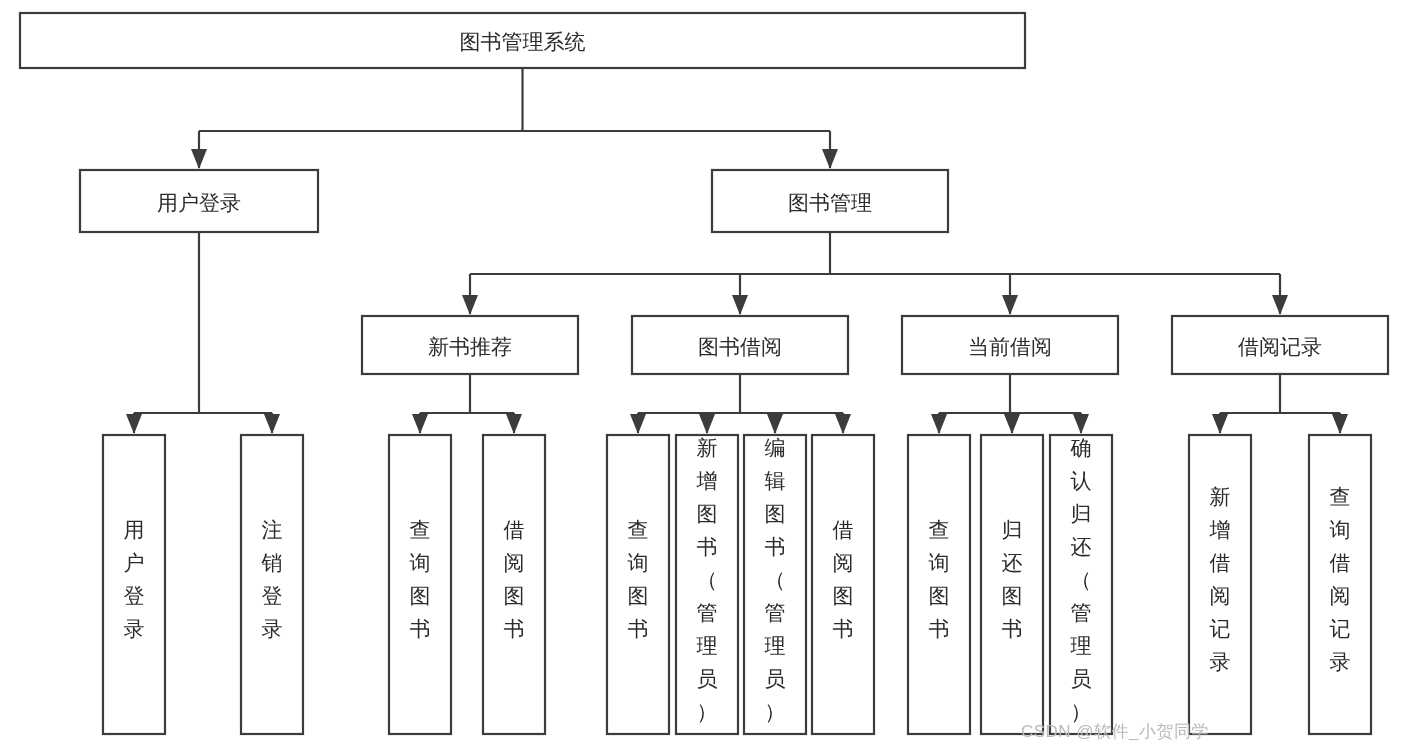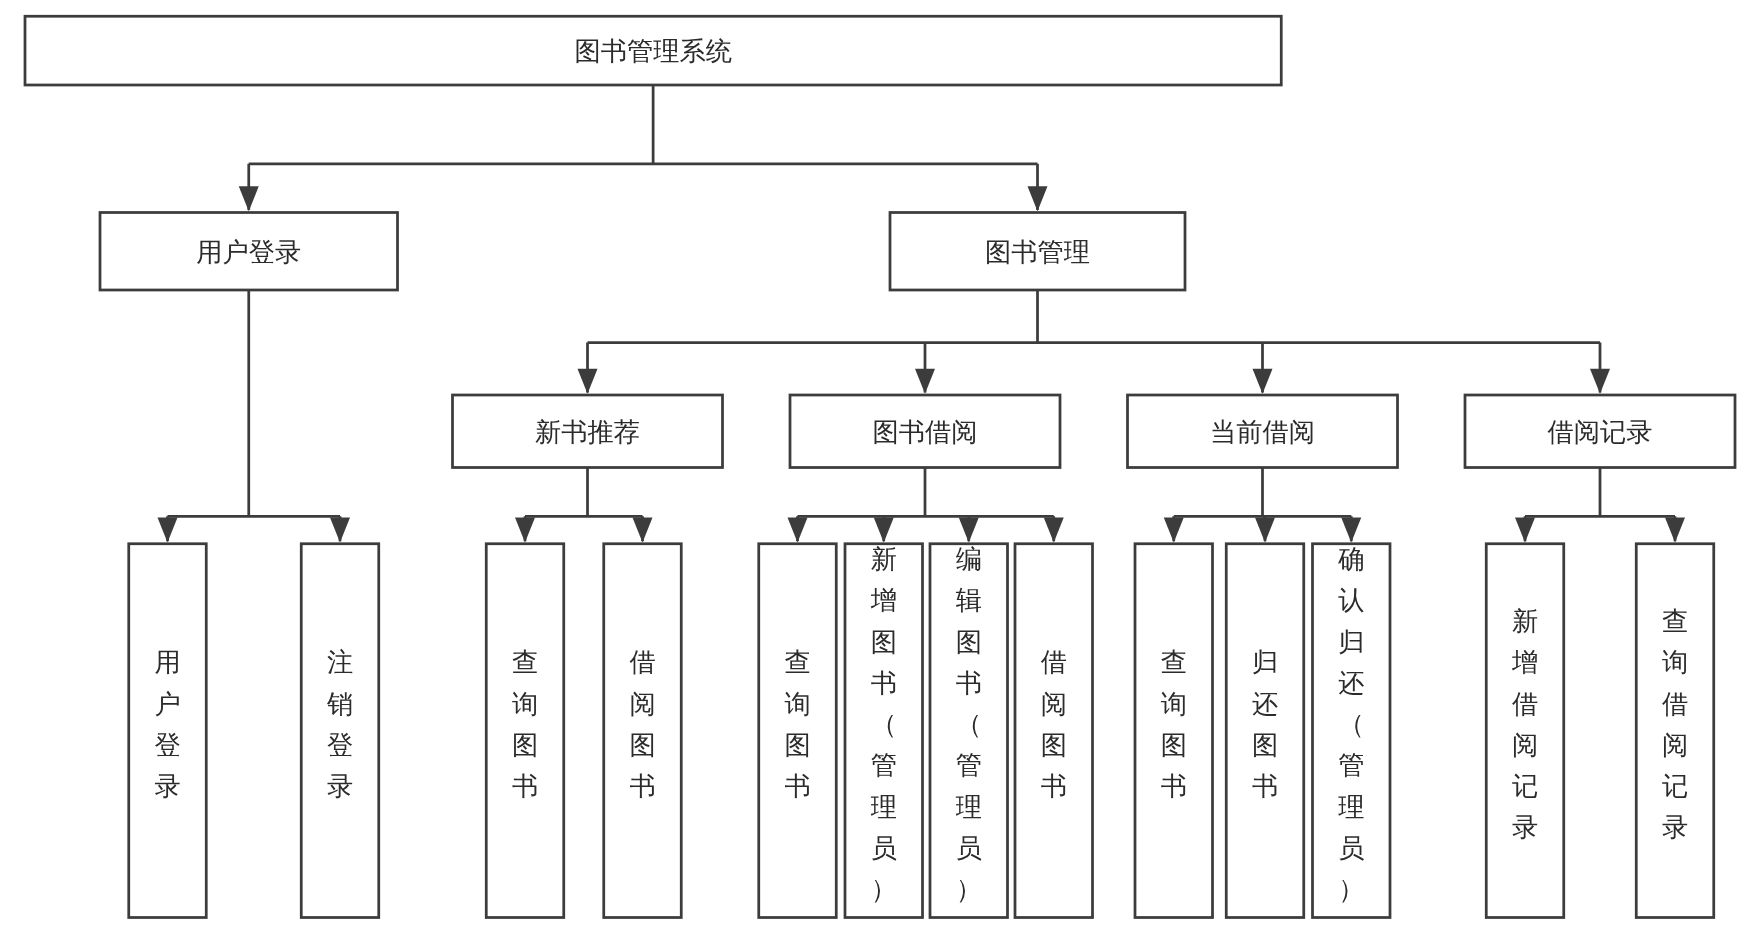--- a/index.html
+++ b/index.html
@@ -200,13 +200,14 @@
         <g>
           <rect x="1189" y="435" width="62" height="299" class="node-box"></rect>
           <text x="1220" class="node-label-v"><tspan x="1220" y="504">新</tspan><tspan x="1220" y="537">增</tspan><tspan x="1220" y="570">借</tspan><tspan x="1220" y="603">阅</tspan><tspan x="1220" y="636">记</tspan><tspan x="1220" y="669">录</tspan></text>
         </g>
         <g>
           <rect x="1309" y="435" width="62" height="299" class="node-box"></rect>
           <text x="1340" class="node-label-v"><tspan x="1340" y="504">查</tspan><tspan x="1340" y="537">询</tspan><tspan x="1340" y="570">借</tspan><tspan x="1340" y="603">阅</tspan><tspan x="1340" y="636">记</tspan><tspan x="1340" y="669">录</tspan></text>
         </g>
       </g>
   </svg>
+  <div class="watermark">CSDN @软件_小贺同学</div>
 </div>
 
 </body></html>

